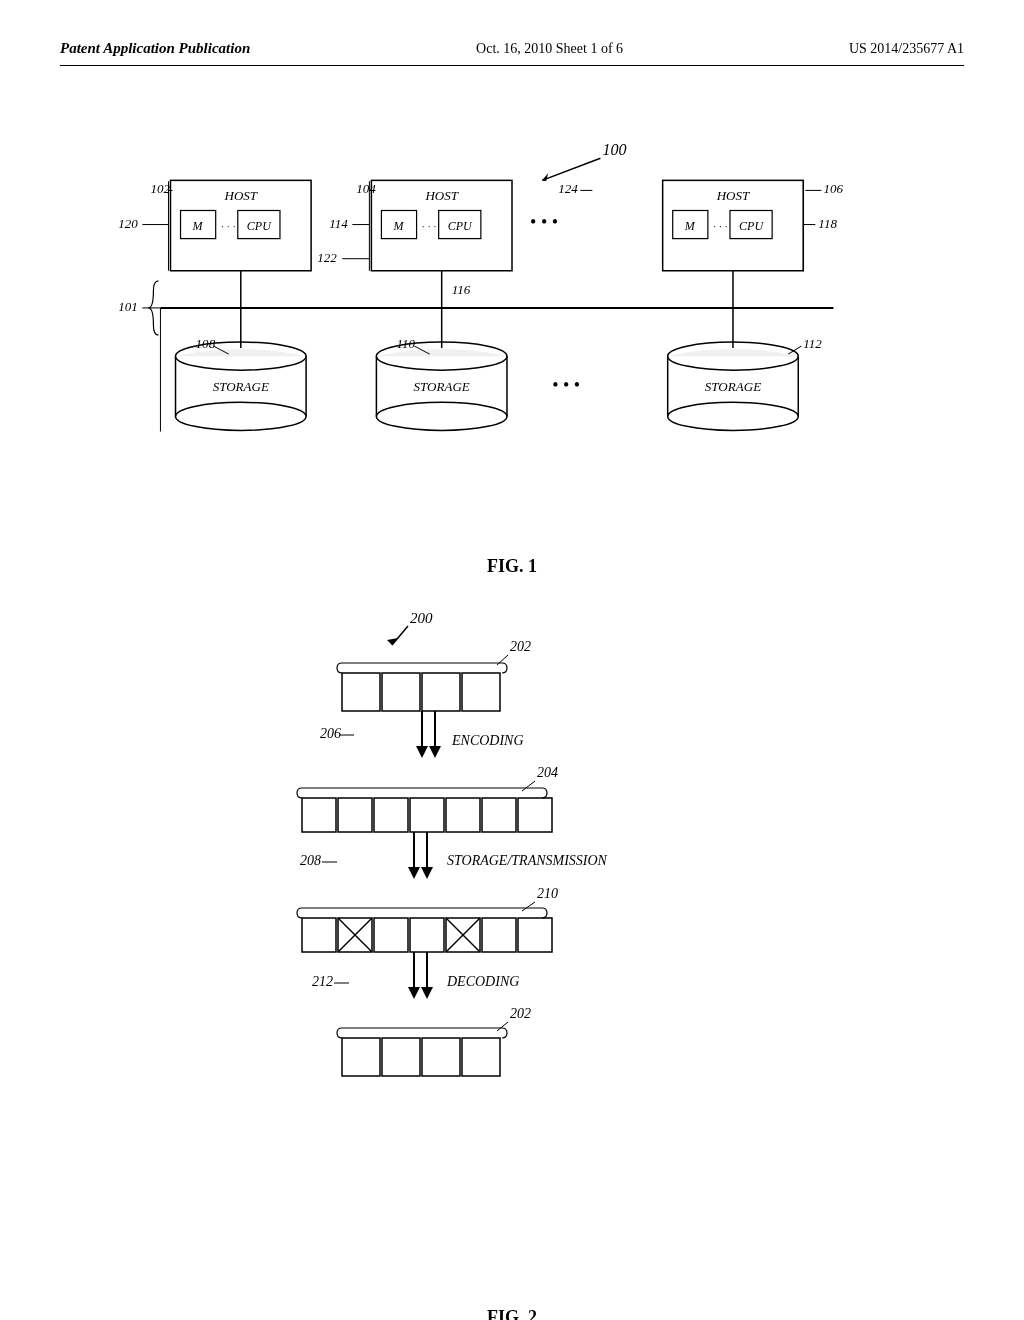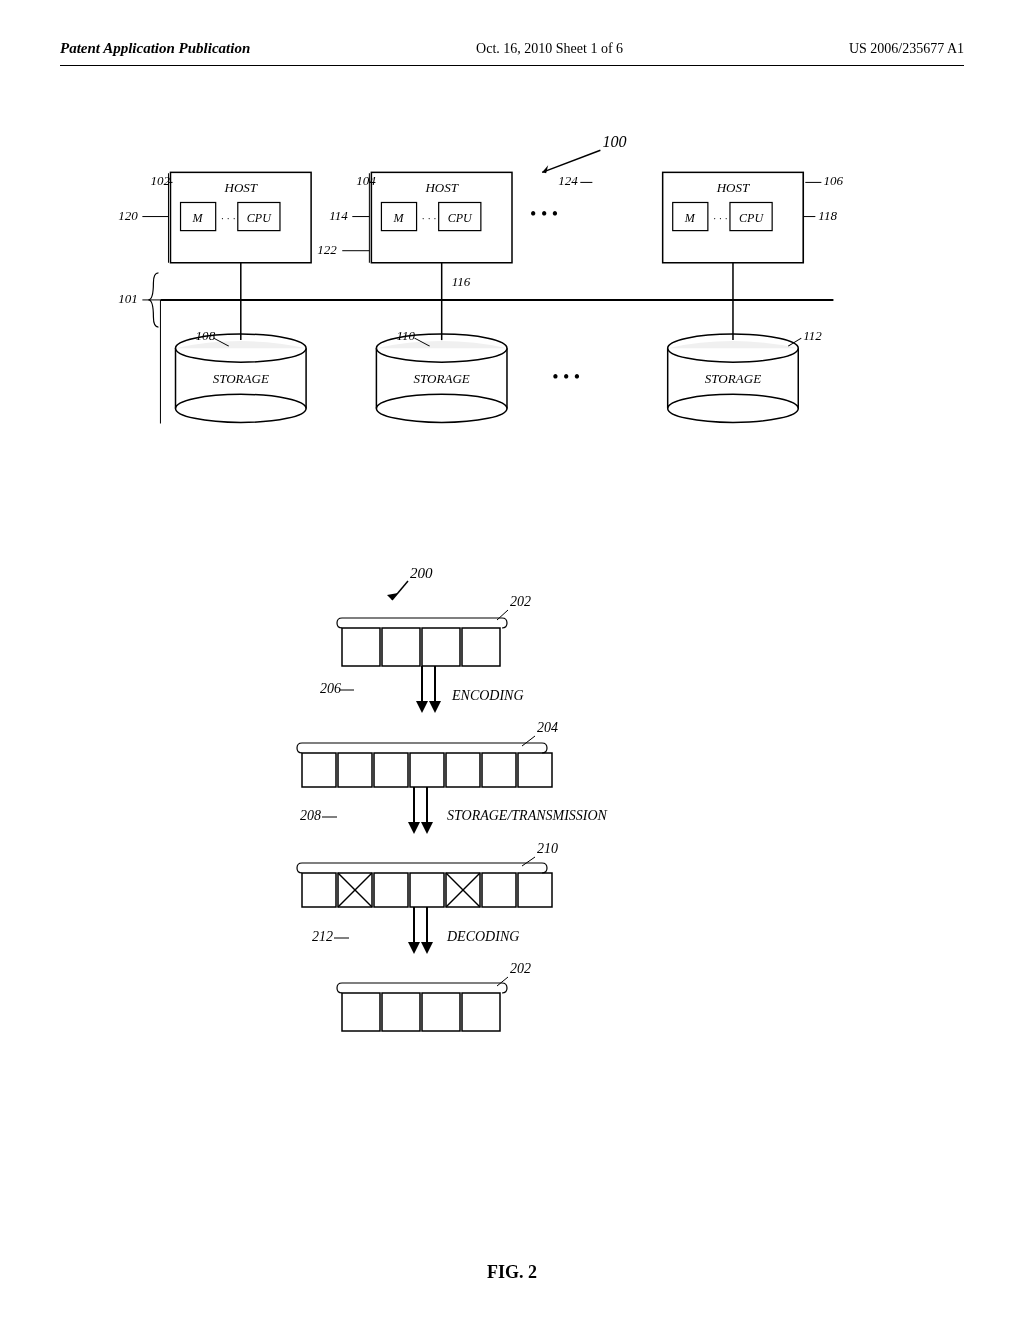--- a/index.html
+++ b/index.html
@@ -18,21 +18,21 @@
       background: #fff;
       position: relative;
       padding: 40px 60px;
     }
 
     
     .header {
       display: flex;
       justify-content: space-between;
       align-items: baseline;
-      margin-bottom: 32px;
+      margin-bottom: 40px;
       border-bottom: 1px solid #000;
       padding-bottom: 8px;
     }
     .header-left {
       font-weight: bold;
       font-size: 15px;
       font-style: italic;
     }
     .header-center {
       font-size: 14px;
@@ -75,21 +75,21 @@
     }
   </style>
 </head>
 <body>
 
 <div class="page">
 
   <div class="header">
     <span class="header-left">Patent Application Publication</span>
     <span class="header-center">Oct. 16, 2010   Sheet 1 of 6</span>
-    <span class="header-right">US 2006/235677 A1</span>
+    <span class="header-right">US 2014/235677 A1</span>
   </div>
 
   <div class="fig1-container">
     <svg viewBox="0 0 900 400" class="fig1-svg">
 
       <text x="540" y="30" font-size="16" font-style="italic">100</text>
       <line x1="538" y1="33" x2="480" y2="55" stroke="#000" stroke-width="1.5"></line>
       <polygon points="480,55 486,48 484,56" fill="#000"></polygon>
 
       <rect x="110" y="55" width="140" height="90" fill="none" stroke="#000" stroke-width="1.5"></rect>
@@ -196,20 +196,21 @@
       <path d="M 605,230 Q 670,216 735,230" fill="#f0f0f0" stroke="none"></path>
       <text x="670" y="265" text-anchor="middle" font-size="13" font-style="italic">STORAGE</text>
       <text x="740" y="222" font-size="13" font-style="italic">112</text>
       <line x1="738" y1="220" x2="725" y2="228" stroke="#000" stroke-width="1"></line>
 
       <path d="M 100,182 L 100,305" fill="none" stroke="#000" stroke-width="1" stroke-dasharray="none"></path>
 
     </svg>
   </div>
 
+  <div class="fig-label">FIG. 1</div>
 
   <div class="fig2-container">
     <svg viewBox="0 0 700 700" width="700" height="700" style="display:block;margin:0 auto;">
 
       <text x="248" y="30" font-size="15" font-style="italic">200</text>
       <line x1="246" y1="33" x2="230" y2="52" stroke="#000" stroke-width="1.5"></line>
       <polygon points="230,52 236,45 225,47" fill="#000"></polygon>
 
       <text x="348" y="58" font-size="14" font-style="italic">202</text>
       <line x1="346" y1="62" x2="335" y2="72" stroke="#000" stroke-width="1"></line>

